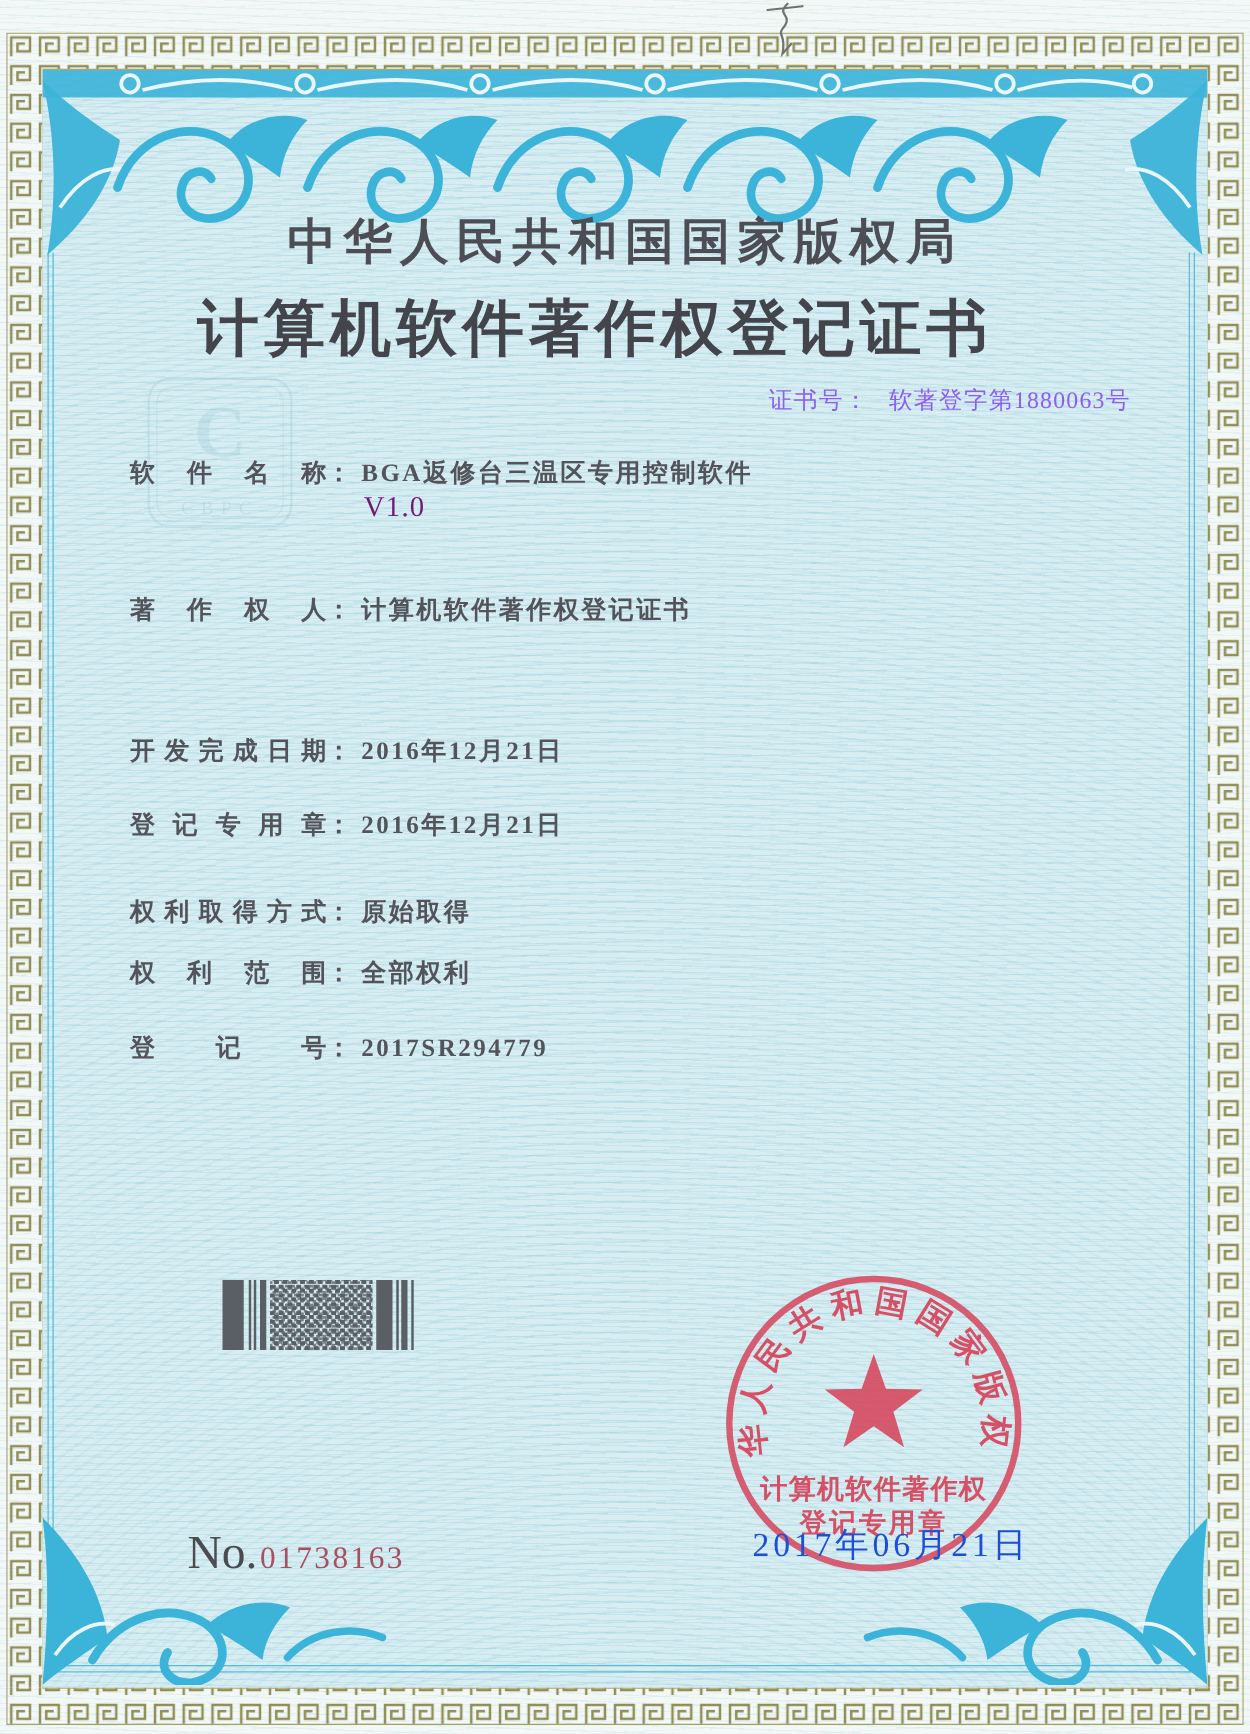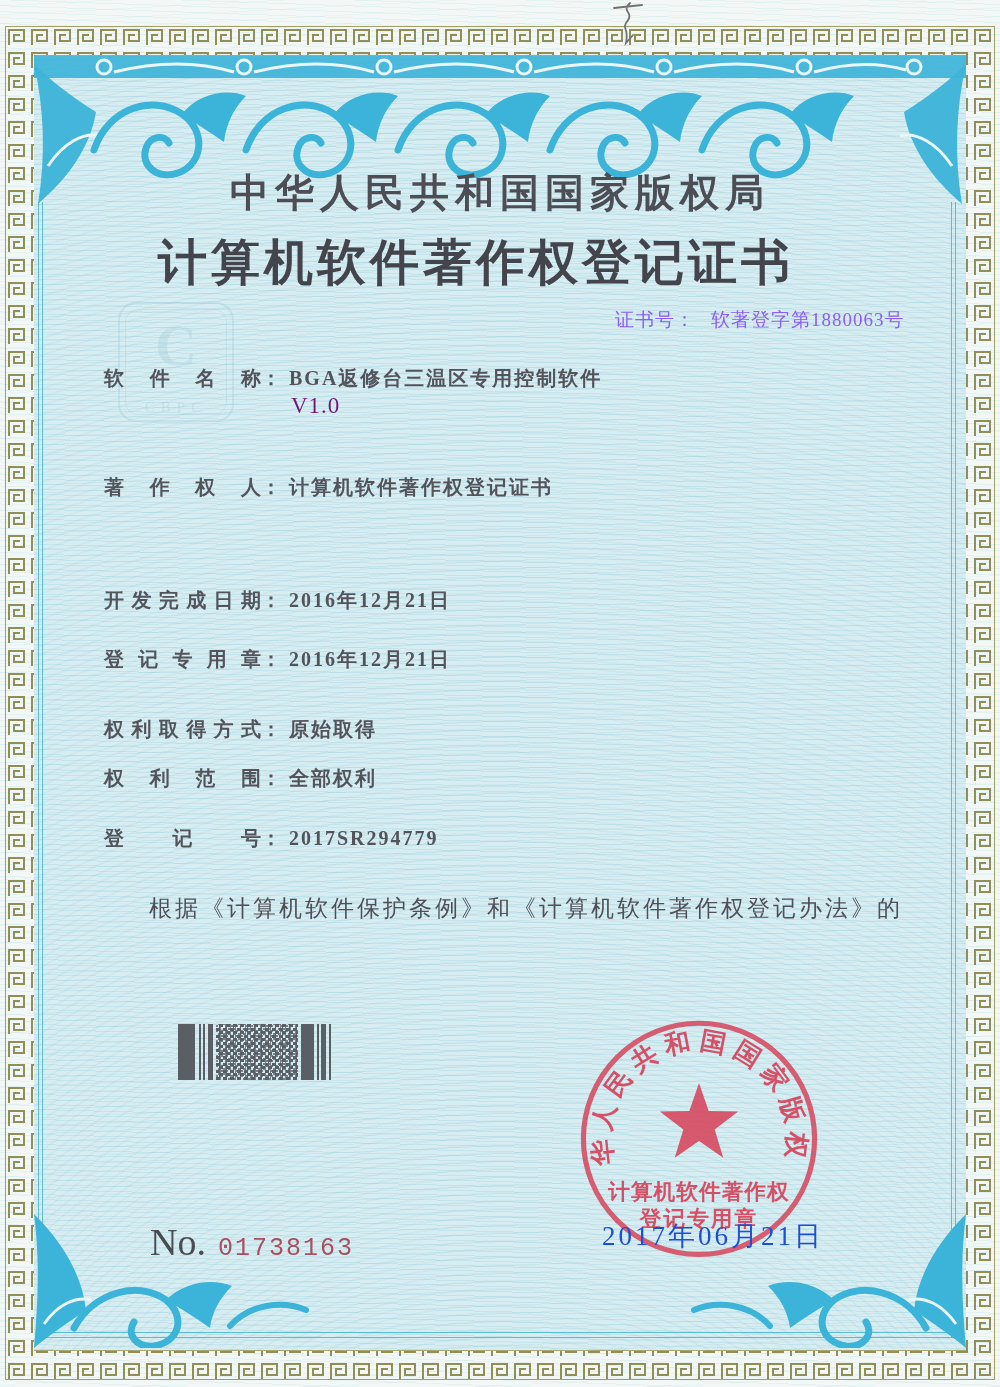--- a/index.html
+++ b/index.html
@@ -55,22 +55,22 @@
   .bc-gap{background:transparent;}
   .bc-mid{position:relative;width:82px;background:
     repeating-conic-gradient(#5a5f66 0% 25%, rgba(0,0,0,0) 25% 50%);
     background-size:7px 7px;}
   .bc-mid .n2{position:absolute;inset:0;opacity:.75;background:
     repeating-conic-gradient(#5a5f66 0% 25%, rgba(0,0,0,0) 25% 50%);
     background-size:5px 5px;background-position:2px 1px;}
   
   .serial{left:150px;top:1220px;white-space:nowrap;}
   .serial .pfx{font-size:38px;color:#4b4c52;}
-  .serial .num{font-family:Liberation Mono, monospace;font-size:25px;color:#a85060;
-    letter-spacing:2px;margin-left:12px;}
+  .serial .num{font-family:Liberation Serif, serif;font-size:25px;color:#a85060;
+    letter-spacing:2px;margin-left:2px;}
   .issue-date{left:602px;top:1218px;font-size:27px;color:#1d4ed8;letter-spacing:3px;z-index:6;}
   .seal-svg{position:absolute;left:570px;top:1015px;z-index:5;opacity:.93;}
   
   .wmark{left:118px;top:302px;width:112px;height:116px;opacity:.5;
     border:2px solid rgba(140,190,205,.5);border-radius:18px;}
   .wmark .inner{position:absolute;inset:5px;border:1px solid rgba(140,190,205,.45);border-radius:13px;}
   .wmark .c{position:absolute;left:0;right:0;top:8px;text-align:center;
     font-size:58px;font-weight:700;color:rgba(140,190,205,.45);}
   .wmark .t{position:absolute;left:0;right:0;bottom:4px;text-align:center;
     font-size:15px;letter-spacing:6px;color:rgba(140,190,205,.5);}
@@ -183,21 +183,20 @@
   <span class="f-label">权利取得方式</span><span class="f-colon">：</span><span class="f-value">原始取得</span>
 </div>
 <div class="abs frow r5">
   <span class="f-label">权利范围</span><span class="f-colon">：</span><span class="f-value">全部权利</span>
 </div>
 <div class="abs frow r6">
   <span class="f-label">登记号</span><span class="f-colon">：</span><span class="f-value">2017SR294779</span>
 </div>
 
 <div class="abs statement">
-  <span class="ln ln1">根据《计算机软件保护条例》和《计算机软件著作权登记办法》的</span>
 </div>
 
 <div class="abs barcode">
   <div class="bc-bar" style="width:17px"></div>
   <div class="bc-gap" style="width:4px"></div>
   <div class="bc-bar" style="width:2px"></div>
   <div class="bc-gap" style="width:2px"></div>
   <div class="bc-bar" style="width:2px"></div>
   <div class="bc-gap" style="width:3px"></div>
   <div class="bc-bar" style="width:5px"></div>

